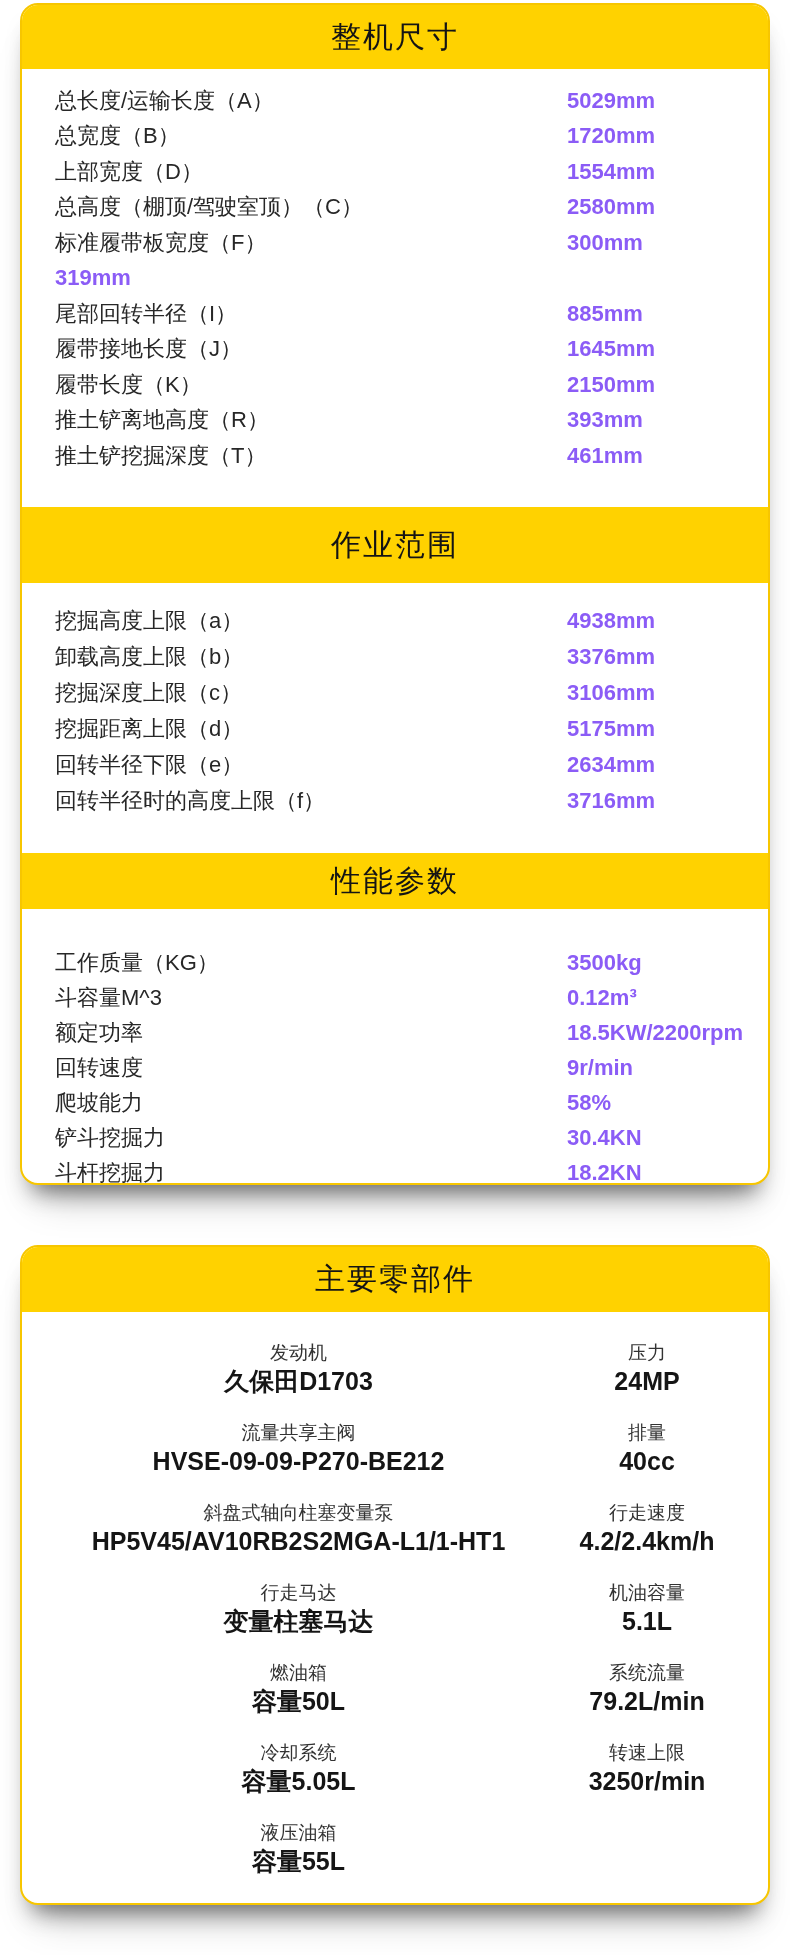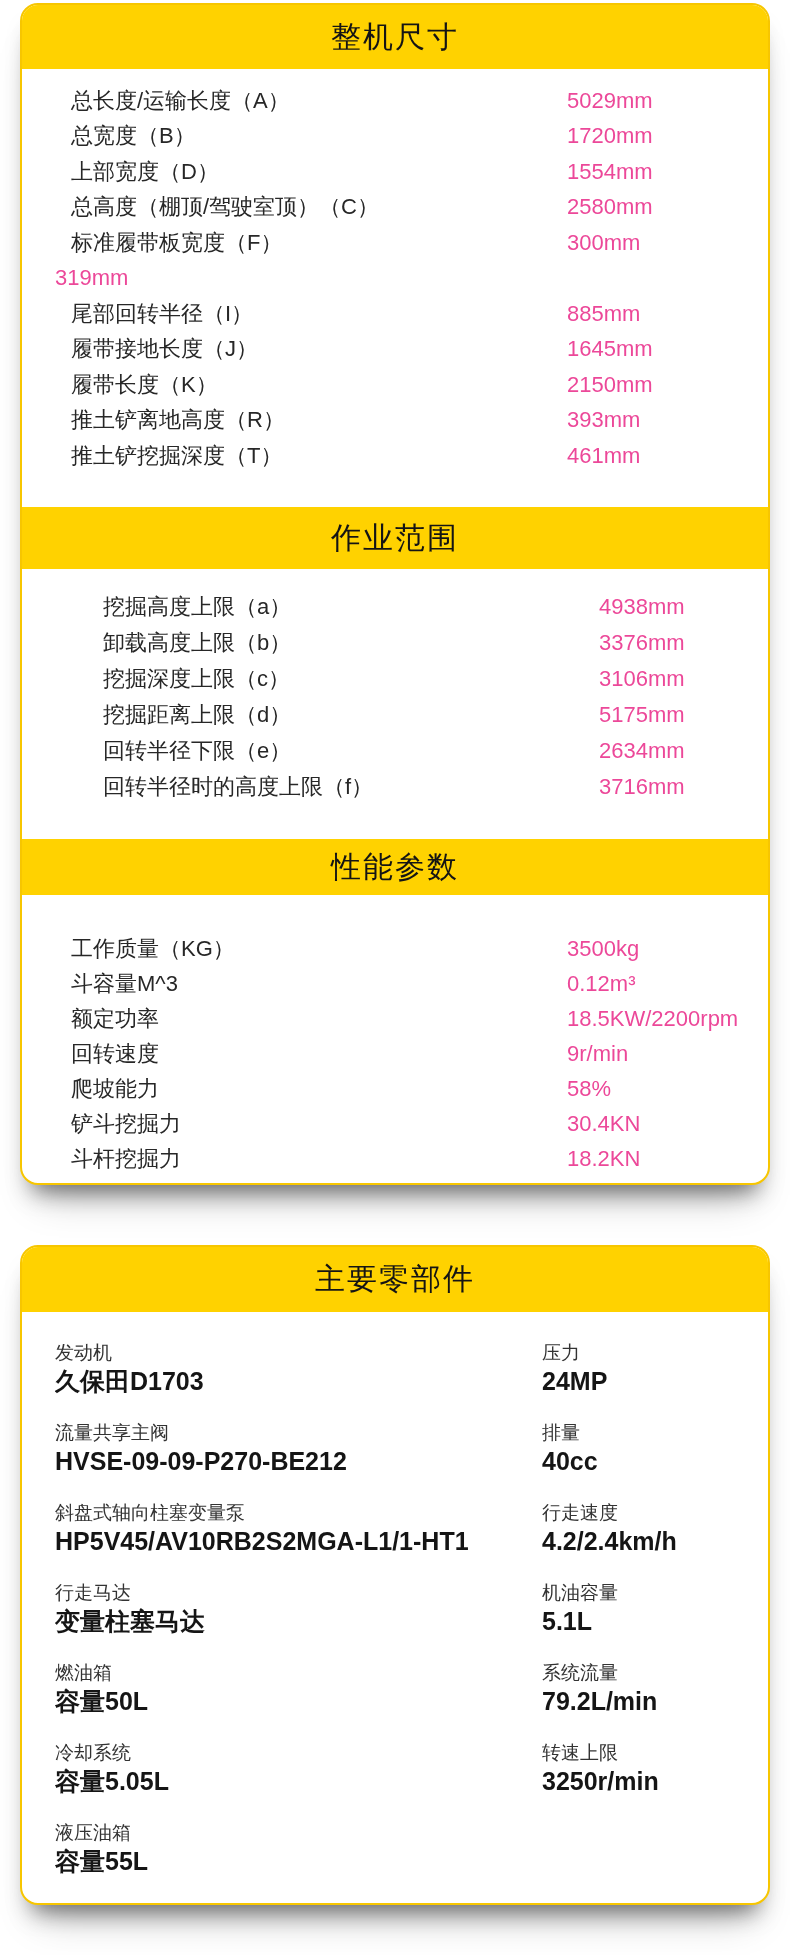--- a/index.html
+++ b/index.html
@@ -20,63 +20,62 @@
     position:absolute;
     left:20px;
     width:750px;
     border:2px solid var(--border-yellow);
     border-radius:18px;
     background:#ffffff;
     overflow:hidden;
     box-shadow:0 18px 22px -12px rgba(45,45,45,0.62), 0 30px 38px -20px rgba(0,0,0,0.28);
   }
   #card-specs{top:3px;height:1182px;}
-  #card-components{top:1245px;height:660px;}
+  #card-components{top:1245px;height:660px;text-align:center;}
 
   .section-header{
     background:var(--yellow);
     display:flex;
     align-items:center;
     justify-content:center;
   }
   .section-header.first{height:64px;}
-  .section-header.mid2{height:62px;}
+  .section-header.mid2{height:76px;}
   .section-header.mid3{height:56px;}
   .section-header.comp{height:65px;}
   .section-title{
     font-size:30px;
     font-weight:400;
     color:#141414;
     letter-spacing:2px;
   }
 
   .spec-body1{padding-top:14px;height:438px;}
-  .spec-body2{padding-top:20px;height:270px;padding-left:32px;}
+  .spec-body2{padding-top:20px;height:270px;}
   .spec-body3{padding-top:36px;height:293px;}
 
   .spec-row{
     display:grid;
     grid-template-columns:512px 1fr;
     align-items:center;
     padding:0 18px 0 33px;
   }
   .spec-body1 .spec-row{height:35.5px;}
   .spec-body2 .spec-row{height:36px;}
   .spec-body3 .spec-row{height:35px;}
   .spec-label{
     font-size:22px;
     font-weight:500;
     color:#272727;
     white-space:nowrap;
-    margin-left:16px;
   }
   .spec-value{
     font-size:22px;
-    font-weight:400;
-    color:#ec4899;
+    font-weight:700;
+    color:#8b5cf6;
     white-space:nowrap;
   }
 
   .comp-grid{
     display:grid;
     grid-template-columns:487px 1fr;
     padding:28px 16px 0 33px;
   }
   .comp-cell{height:80px;overflow:hidden;}
   .comp-label{

